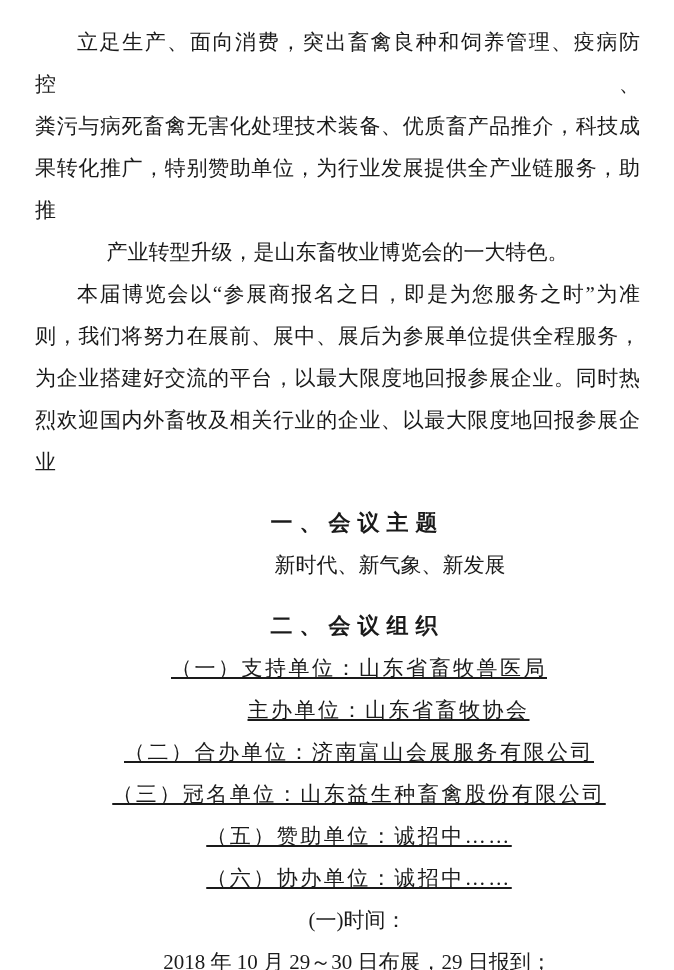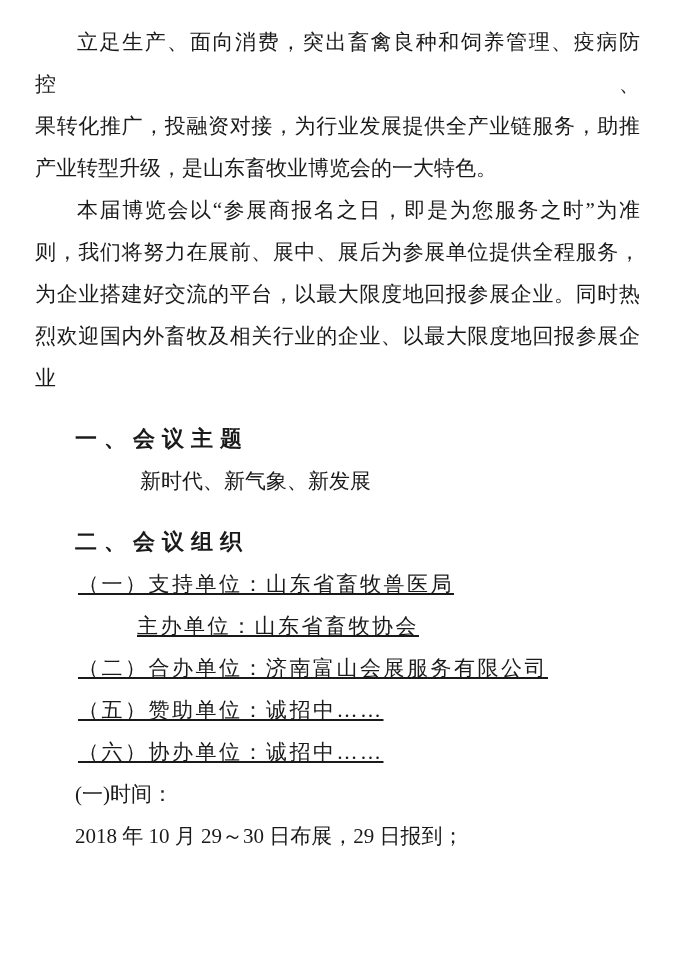--- a/index.html
+++ b/index.html
@@ -16,21 +16,21 @@
     box-sizing: border-box;
     padding: 21px 34px 0 35px;
     font-family: "Liberation Serif", "DejaVu Serif", serif;
     color: #1a1a1a;
     border-radius: 23px;
   }
   .doc-line {
     font-size: 21px;
     line-height: 42px;
     white-space: pre-wrap;
-    text-align: left;
+    text-align: center;
   }
   
   .justify {
     text-align: justify;
     text-align-last: justify;
     text-justify: inter-character;
   }
   
   .indent { text-indent: 42px; }
   
@@ -50,30 +50,32 @@
   .item-cont { padding-left: 102px; letter-spacing: 2.5px; text-decoration: underline; }
   
   .sub { padding-left: 40px; }
 </style>
 </head>
 <body>
 
 <div class="page">
   <div id="doc-body">
       <div class="doc-line indent justify">立足生产、面向消费，突出畜禽良种和饲养管理、疫病防控、</div>
-      <div class="doc-line justify">果转化推广，投融资对接，为行业发展提供全产业链服务，助推</div>
+      <div class="doc-line justify">粪污与病死畜禽无害化处理技术装备、优质畜产品推介，科技成</div>
+      <div class="doc-line justify">果转化推广，特别赞助单位，为行业发展提供全产业链服务，助推</div>
       <div class="doc-line">产业转型升级，是山东畜牧业博览会的一大特色。</div>
       <div class="doc-line indent justify">本届博览会以“参展商报名之日，即是为您服务之时”为准</div>
       <div class="doc-line justify">则，我们将努力在展前、展中、展后为参展单位提供全程服务，</div>
       <div class="doc-line justify">为企业搭建好交流的平台，以最大限度地回报参展企业。同时热</div>
       <div class="doc-line justify">烈欢迎国内外畜牧及相关行业的企业、以最大限度地回报参展企业</div>
       <div class="doc-line heading">一、会议主题</div>
       <div class="doc-line theme">新时代、新气象、新发展</div>
       <div class="doc-line heading">二、会议组织</div>
       <div class="doc-line item">（一）支持单位：山东省畜牧兽医局</div>
       <div class="doc-line item-cont">主办单位：山东省畜牧协会</div>
       <div class="doc-line item">（二）合办单位：济南富山会展服务有限公司</div>
+      <div class="doc-line item">（三）冠名单位：山东益生种畜禽股份有限公司</div>
       <div class="doc-line item">（五）赞助单位：诚招中……</div>
       <div class="doc-line item">（六）协办单位：诚招中……</div>
       <div class="doc-line sub">(一)时间：</div>
       <div class="doc-line sub">2018 年 10 月 29～30 日布展，29 日报到；</div>
     </div>
 </div>
 
 </body></html>

